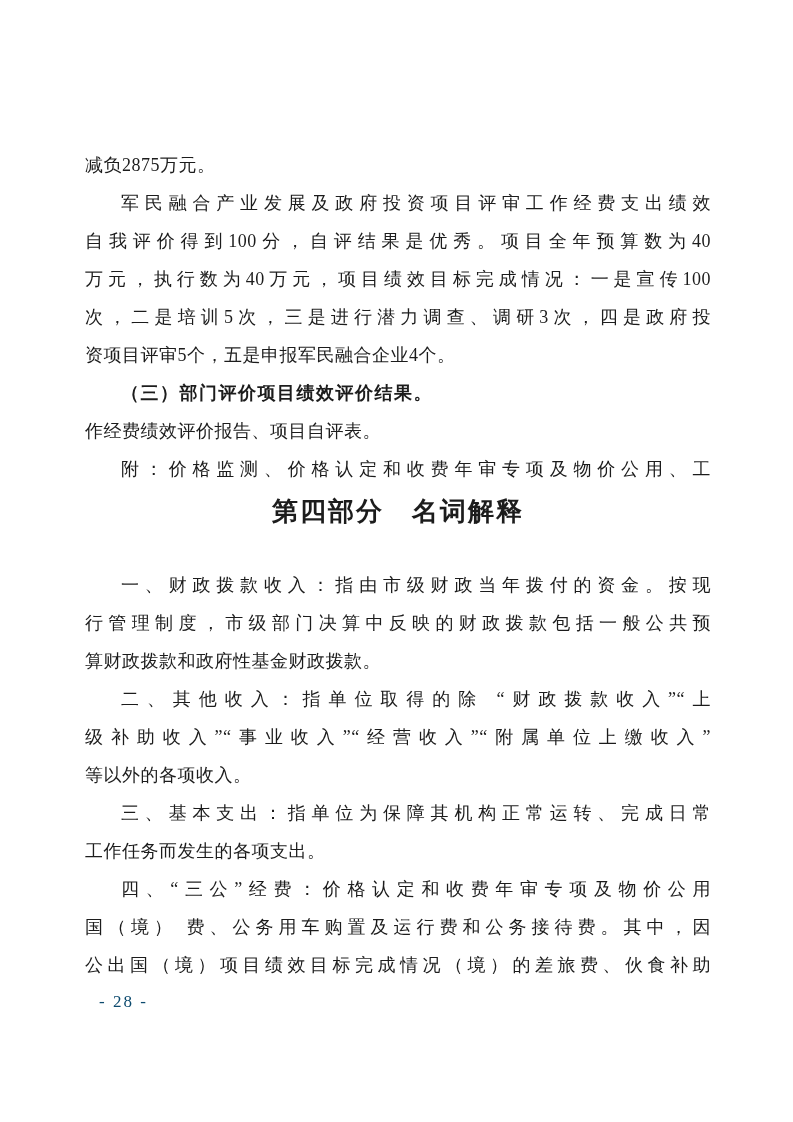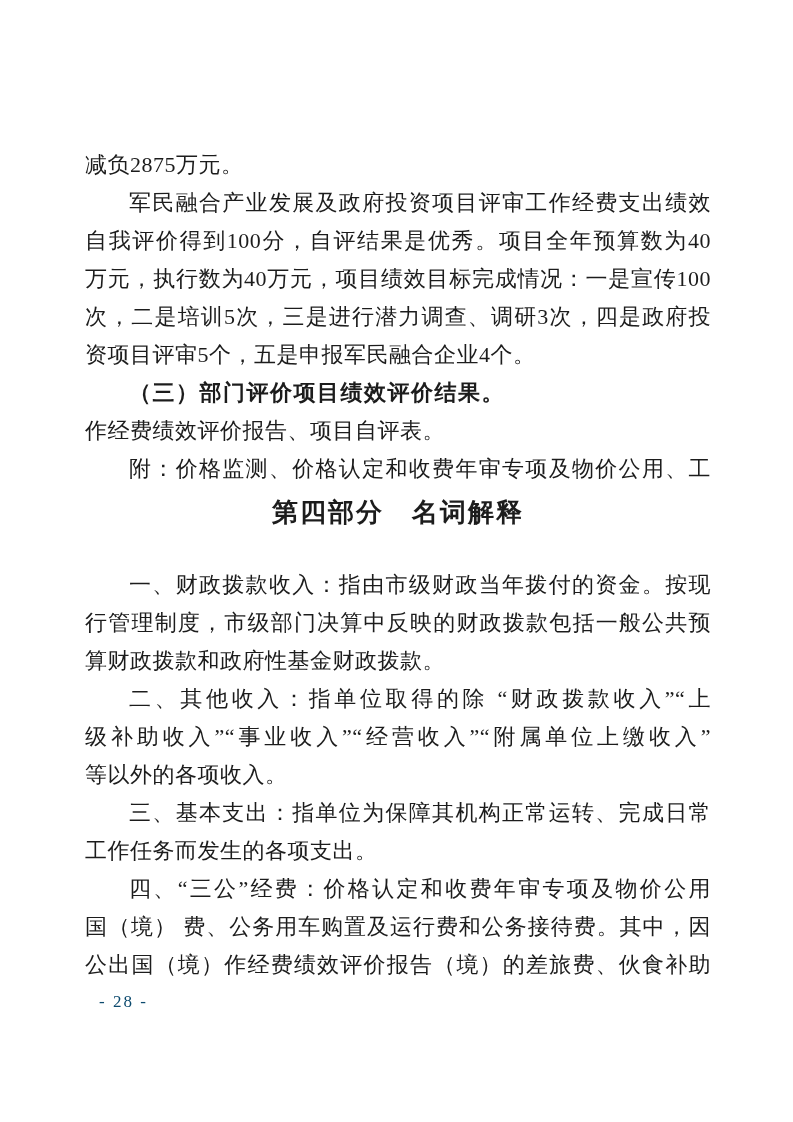--- a/index.html
+++ b/index.html
@@ -16,21 +16,21 @@
     font-family: "Liberation Serif", "DejaVu Serif", serif;
     overflow: hidden;
   }
   .content {
     position: absolute;
     left: 85px;
     top: 146px;
     width: 626px;
   }
   .line {
-    font-size: 22px;
+    font-size: 18px;
     height: 38px;
     line-height: 38px;
     white-space: nowrap;
     letter-spacing: 0.5px;
   }
   .just {
     white-space: normal;
     text-align: justify;
     text-align-last: justify;
     text-justify: inter-character;
@@ -43,21 +43,21 @@
     letter-spacing: 1.5px;
   }
   .heading {
     font-size: 26px;
     font-weight: bold;
     text-align: center;
     height: 44px;
     line-height: 44px;
     margin: 2px 0 32px 0;
     letter-spacing: 2px;
-    font-family: Liberation Sans, sans-serif;
+    font-family: Liberation Serif, serif;
   }
   .footer {
     position: absolute;
     left: 99px;
     top: 992px;
     font-size: 17px;
     letter-spacing: 2px;
     color: #0c4a6e;
   }
 </style>
@@ -81,17 +81,17 @@
     <div class="line just indent">一、财政拨款收入：指由市级财政当年拨付的资金。按现</div>
     <div class="line just">行管理制度，市级部门决算中反映的财政拨款包括一般公共预</div>
     <div class="line">算财政拨款和政府性基金财政拨款。</div>
     <div class="line just indent">二、其他收入：指单位取得的除 “财政拨款收入”“上</div>
     <div class="line just">级补助收入”“事业收入”“经营收入”“附属单位上缴收入”</div>
     <div class="line">等以外的各项收入。</div>
     <div class="line just indent">三、基本支出：指单位为保障其机构正常运转、完成日常</div>
     <div class="line">工作任务而发生的各项支出。</div>
     <div class="line just indent">四、“三公”经费：价格认定和收费年审专项及物价公用</div>
     <div class="line just">国（境） 费、公务用车购置及运行费和公务接待费。其中，因</div>
-    <div class="line just">公出国（境）作经费绩效评价报告（境）的差旅费、伙食补助</div>
+    <div class="line just">公出国（境）项目绩效目标完成情况（境）的差旅费、伙食补助</div>
   </div>
 
   <div class="footer">- 28 -</div>
 </div>
 
 </body></html>

